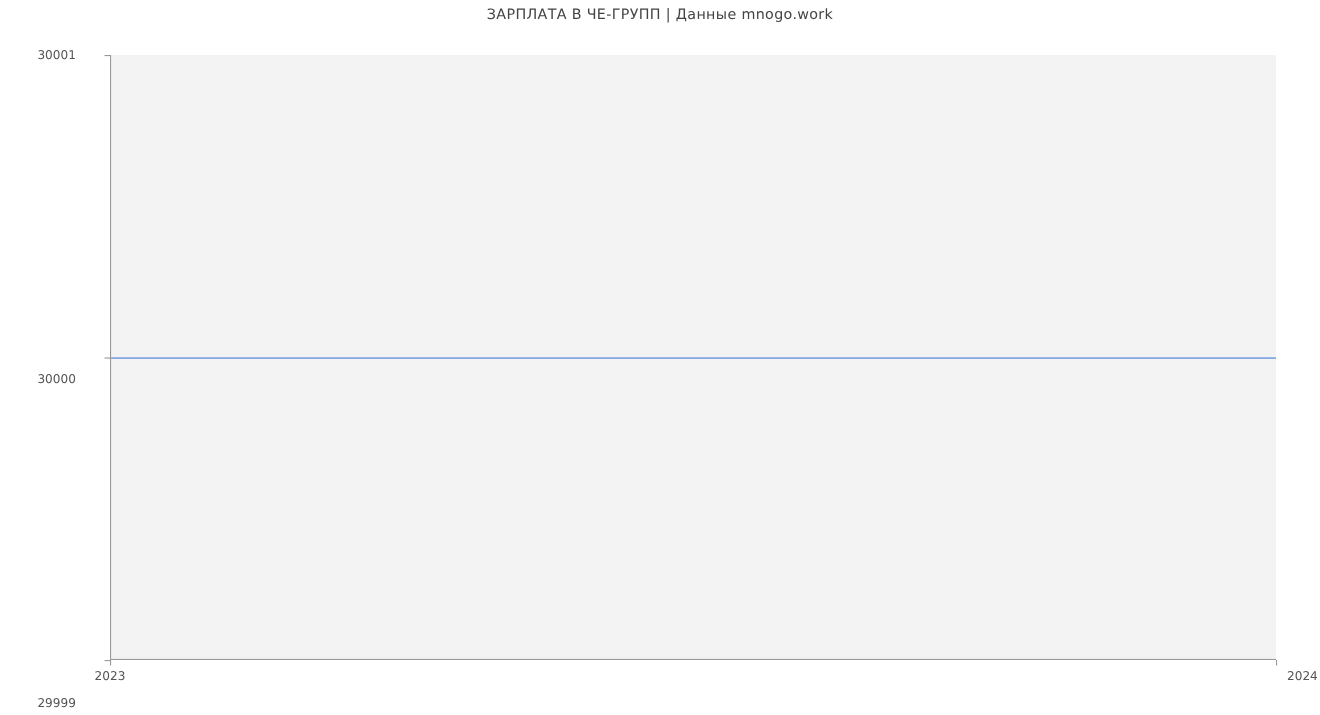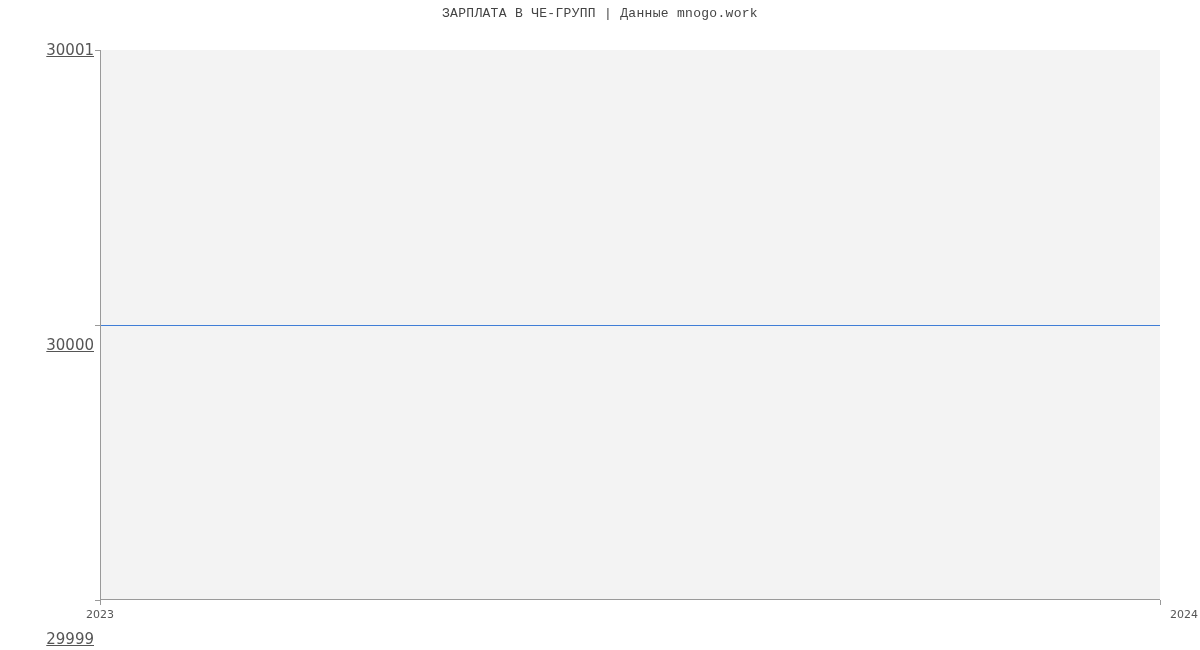--- a/index.html
+++ b/index.html
@@ -18,21 +18,20 @@
   }
   .chart-title {
     position: absolute;
     top: 6px;
     left: 0;
     width: 1200px;
     text-align: center;
     font-size: 13px;
     letter-spacing: 0.3px;
     color: #444;
-    font-family: Liberation Mono, monospace;
   }
   
   .plot-area {
     position: absolute;
     left: 100px;
     top: 50px;
     width: 1060px;
     height: 550px;
     background: #f3f3f3;
     border-left: 1px solid #999;
@@ -41,26 +40,24 @@
   }
   .data-line {
     position: absolute;
     left: 0;
     width: 100%;
     height: 0;
     border-top: 1.5px solid #3f7dd6;
   }
   .y-tick-label {
     position: absolute;
-    text-align: right;
     width: 60px;
-    font-size: 15px;
+    font-size: 11px;
     color: #555;
     transform: translateY(-50%);
-    text-decoration: underline;
   }
   .x-tick-label {
     position: absolute;
     font-size: 11px;
     color: #555;
     transform: translateX(-50%);
   }
   .tick-mark-y {
     position: absolute;
     width: 5px;

